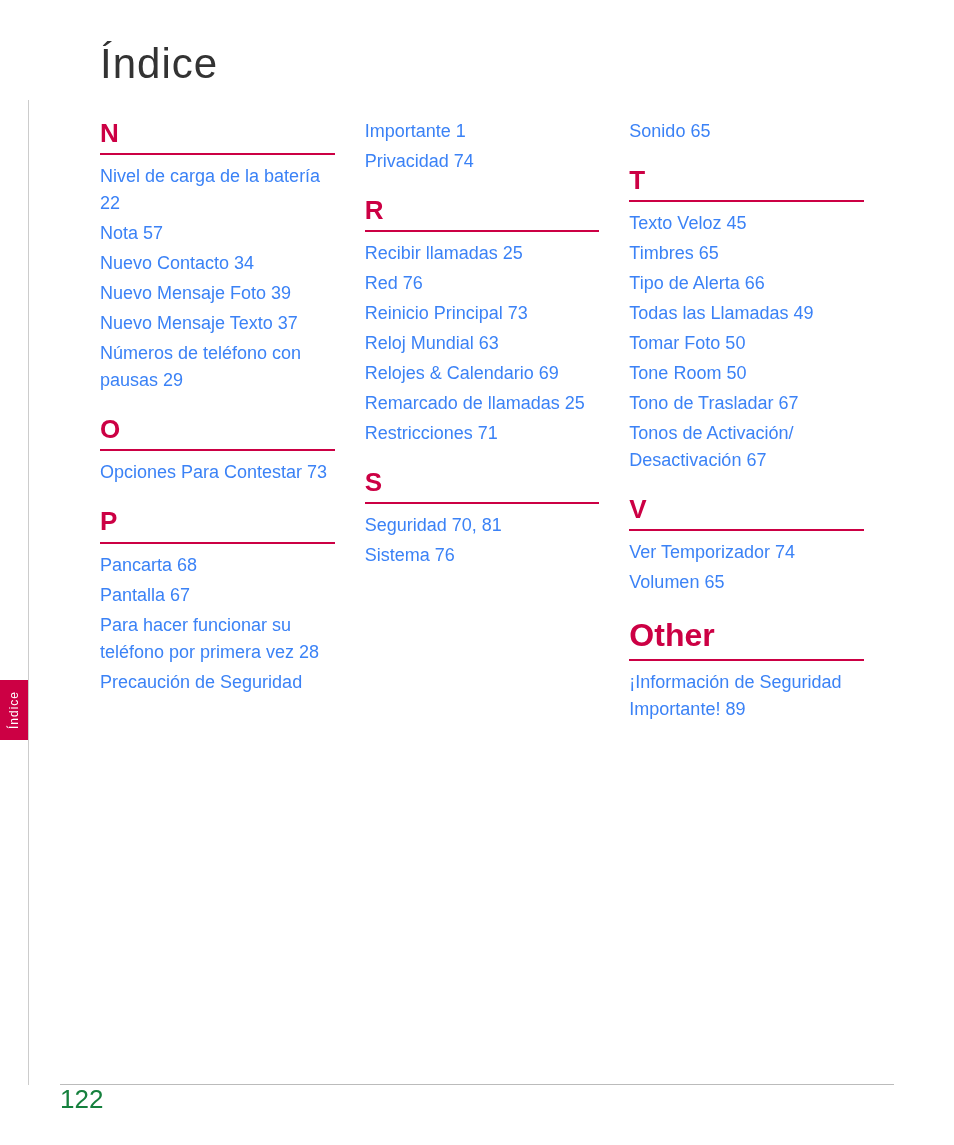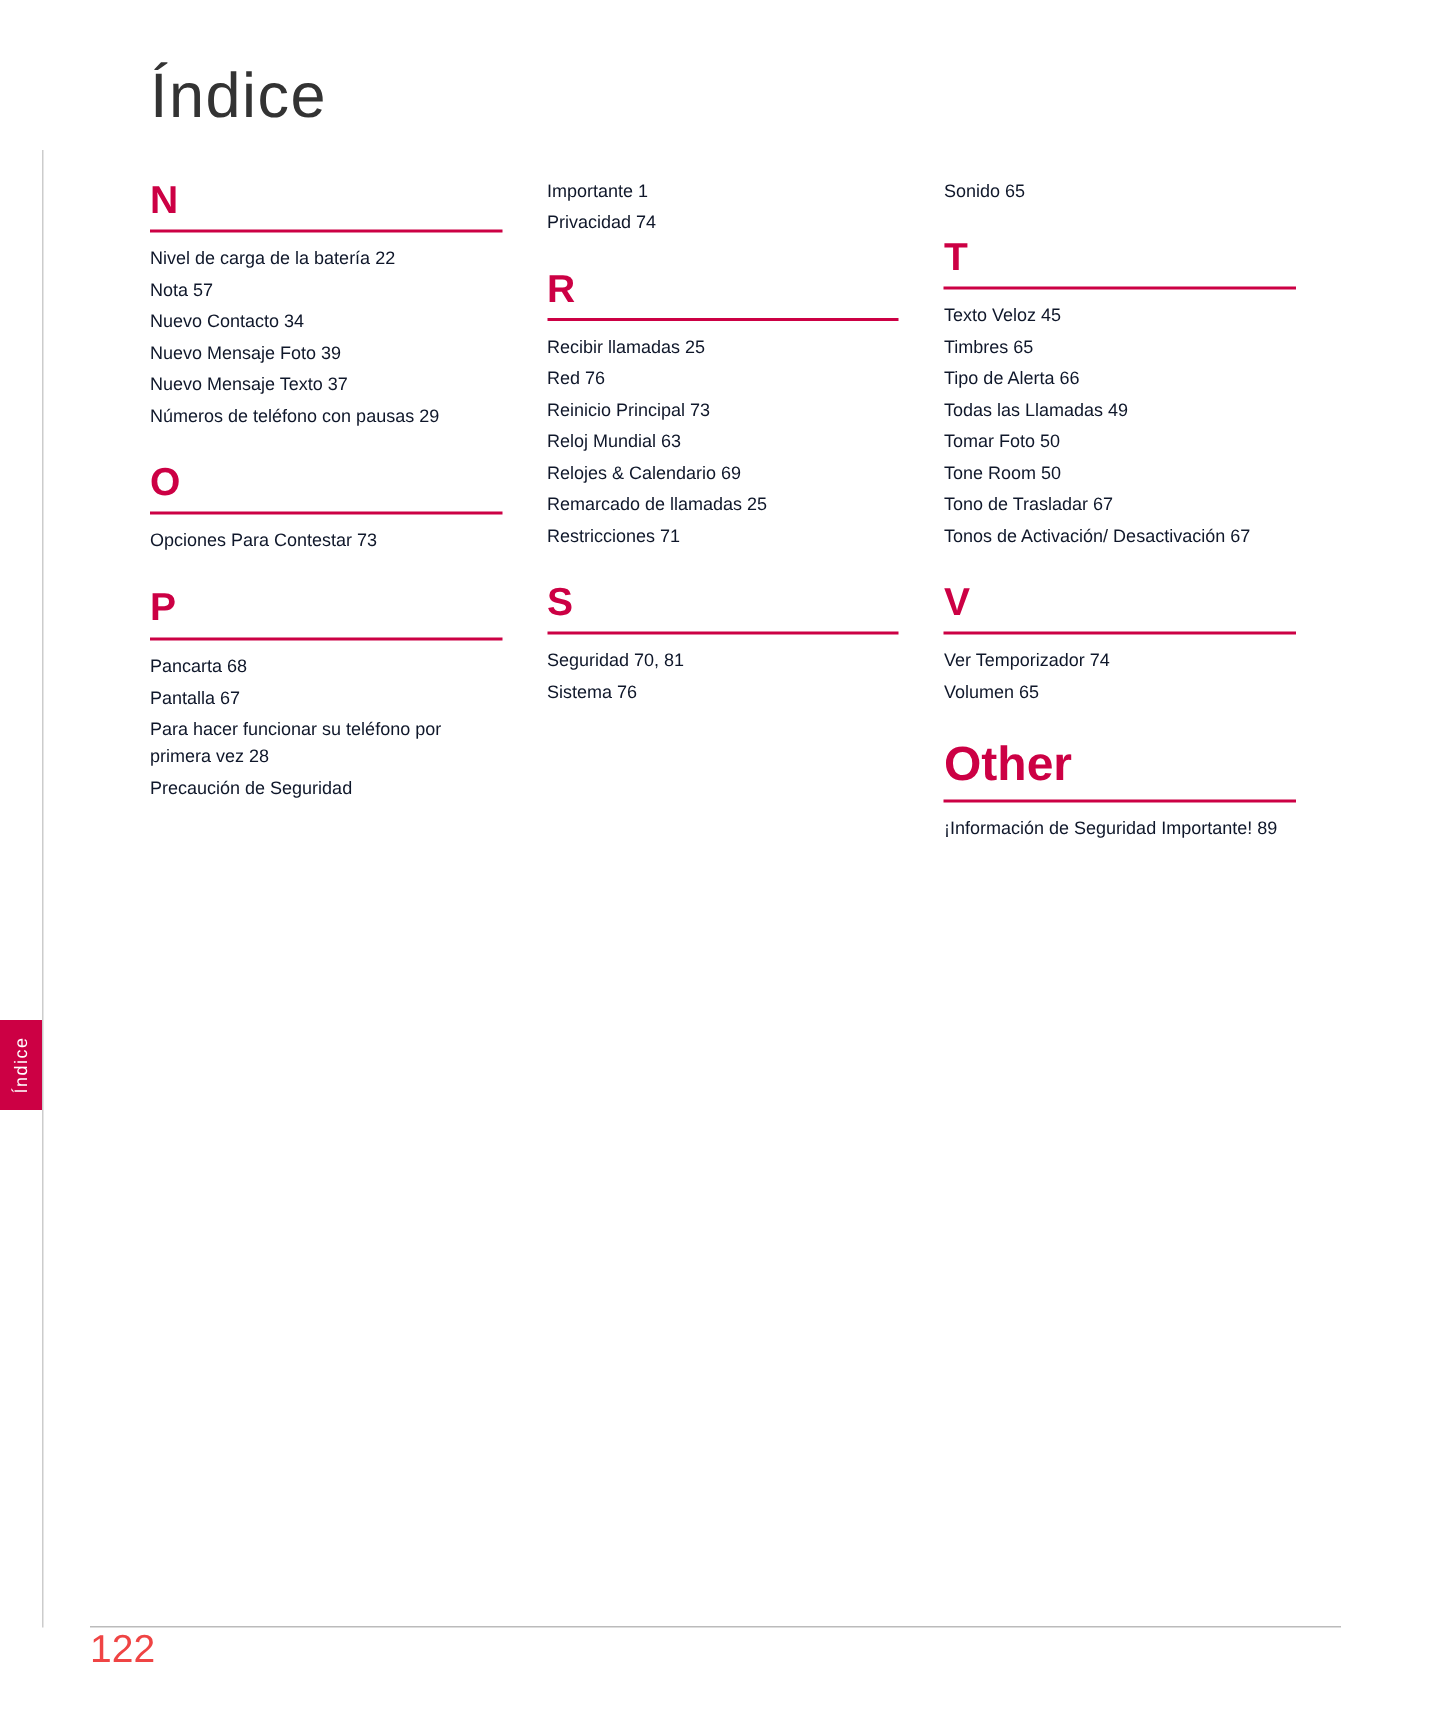--- a/index.html
+++ b/index.html
@@ -55,24 +55,24 @@
       font-size: 28px;
     }
 
     .section-divider {
       border: none;
       border-top: 2px solid #cc0044;
       margin-bottom: 8px;
     }
 
     .entry {
-      font-size: 12px;
+      font-size: 18px;
       line-height: 1.5;
       margin-bottom: 3px;
-      color: #0f172a;
+      color: #3b82f6;
     }
 
     .sidebar-highlight {
       position: absolute;
       left: 0;
       top: 680px;
       width: 28px;
       height: 60px;
       background: #cc0044;
     }
@@ -96,21 +96,21 @@
       white-space: nowrap;
       letter-spacing: 1px;
     }
 
     .page-number {
       position: absolute;
       bottom: 30px;
       left: 60px;
       font-size: 26px;
       font-weight: 300;
-      color: #ef4444;
+      color: #15803d;
     }
 
     .left-border-line {
       position: absolute;
       left: 28px;
       top: 100px;
       bottom: 60px;
       width: 1px;
       background: #ccc;
     }

